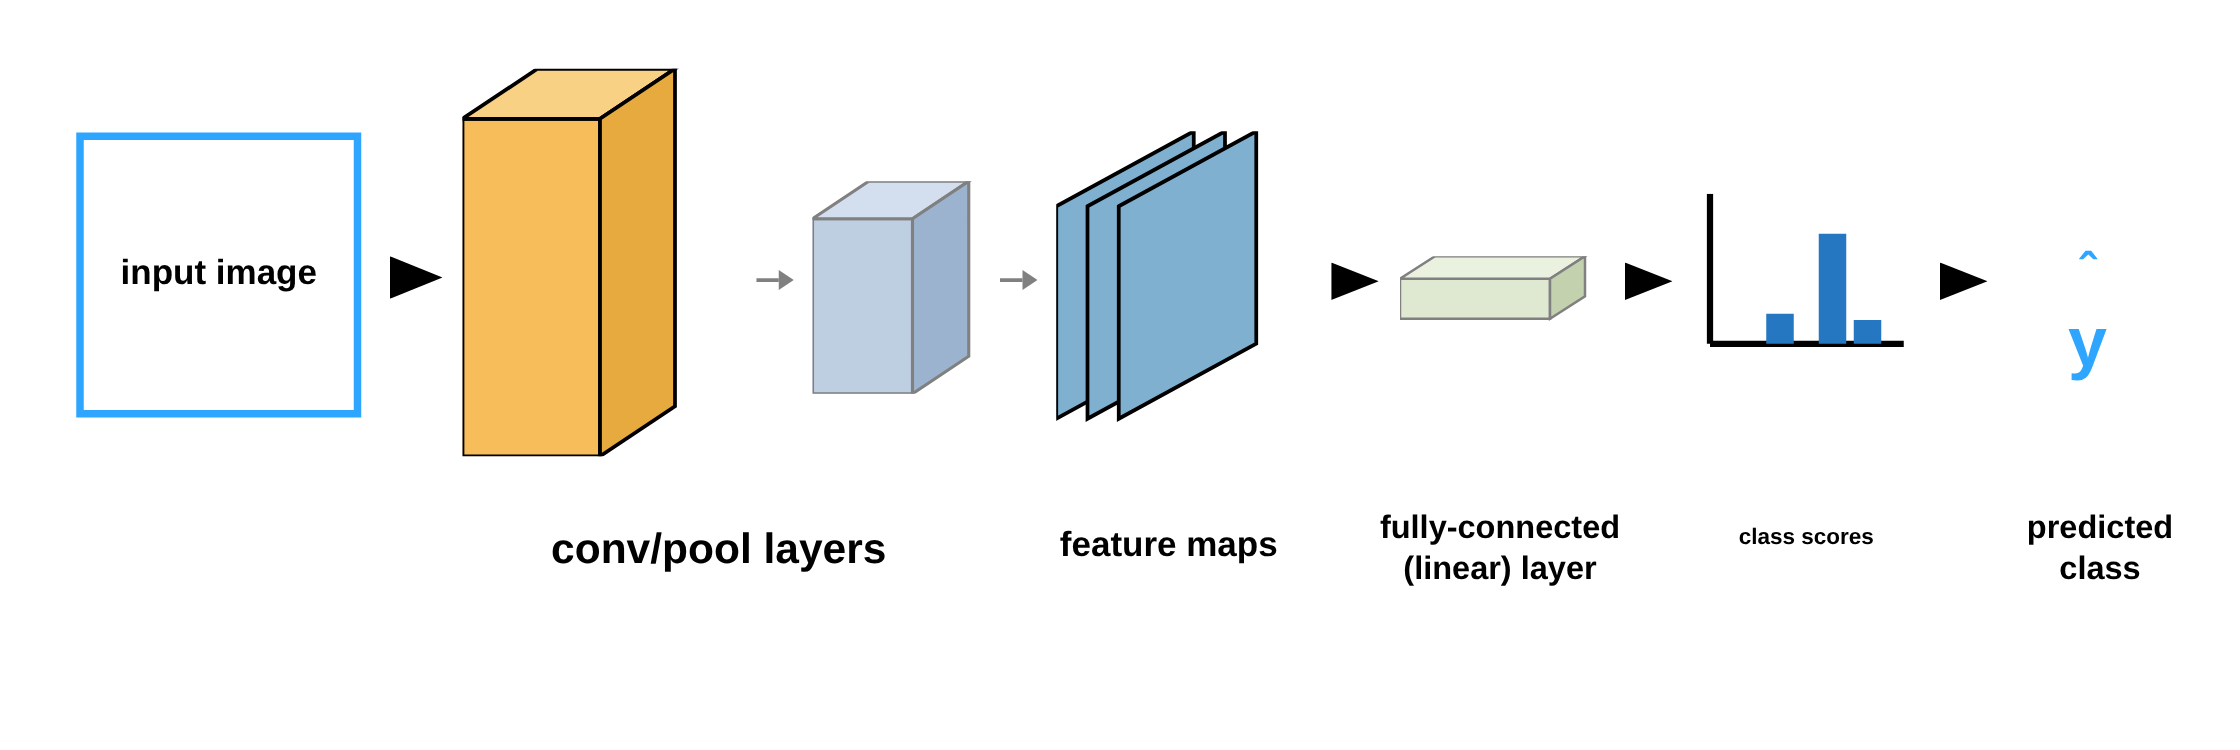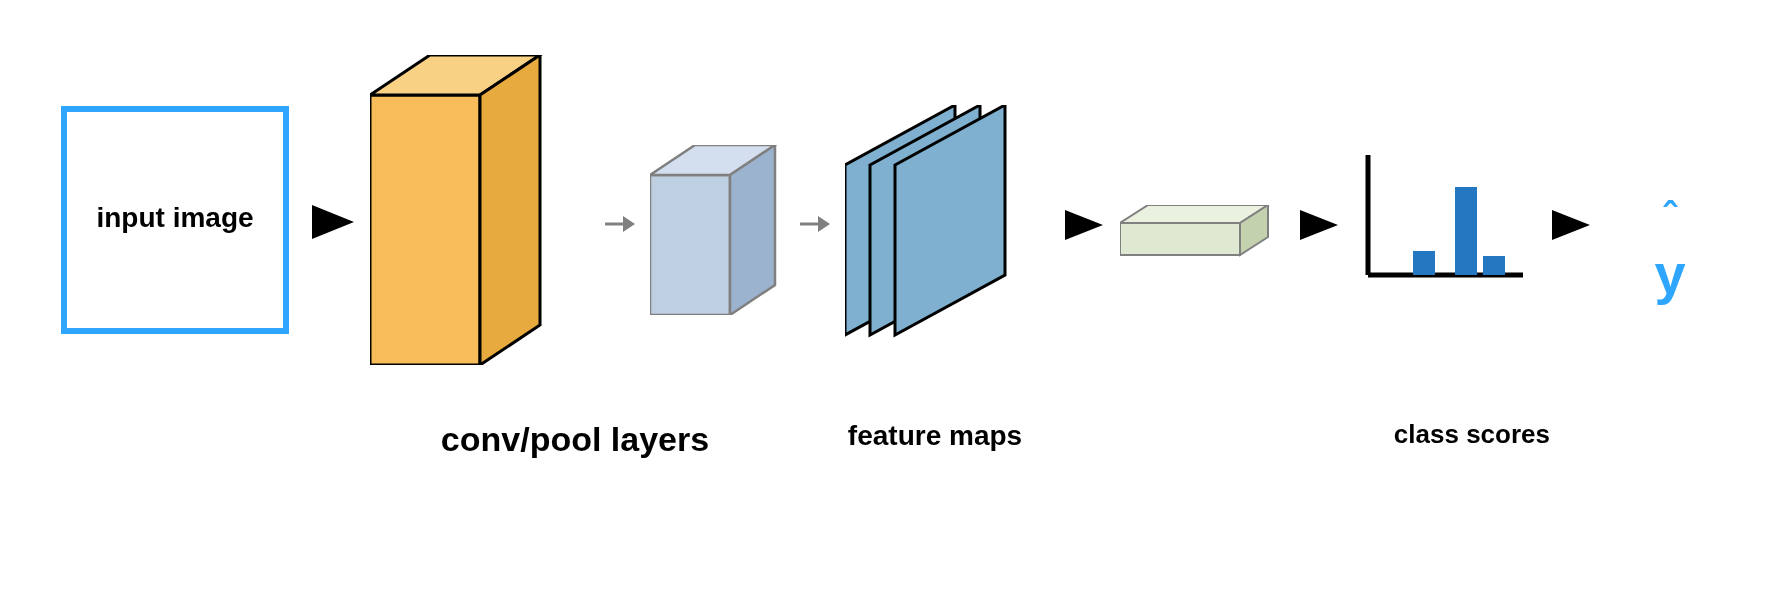--- a/index.html
+++ b/index.html
@@ -78,38 +78,42 @@
 
   <svg style="position:absolute; left:1065px; top:210px;" width="38" height="30">
     <polygon points="0,0 38,15 0,30" fill="#000"></polygon>
   </svg>
 
   <svg style="position:absolute; left:1120px; top:205px;" width="160" height="55">
     <polygon points="0,18 120,18 120,50 0,50" fill="#dfe9d1" stroke="#808080" stroke-width="2"></polygon>
     <polygon points="0,18 28,0 148,0 120,18" fill="#eaf1df" stroke="#808080" stroke-width="2"></polygon>
     <polygon points="120,18 148,0 148,32 120,50" fill="#c3d1af" stroke="#808080" stroke-width="2"></polygon>
   </svg>
+  <div class="label" style="left:1075px; top:405px; width:250px; font-size:26px;">fully-connected
+(linear) layer</div>
 
   <svg style="position:absolute; left:1300px; top:210px;" width="38" height="30">
     <polygon points="0,0 38,15 0,30" fill="#000"></polygon>
   </svg>
 
   <svg style="position:absolute; left:1358px; top:155px;" width="170" height="130">
 
     <line x1="10" y1="0" x2="10" y2="120" stroke="#000" stroke-width="5"></line>
     <line x1="10" y1="120" x2="165" y2="120" stroke="#000" stroke-width="5"></line>
 
     <rect x="55" y="96" width="22" height="24" fill="#2577c1"></rect>
     <rect x="97" y="32" width="22" height="88" fill="#2577c1"></rect>
     <rect x="125" y="101" width="22" height="19" fill="#2577c1"></rect>
   </svg>
-  <div class="label" style="left:1340px; top:418px; width:210px; font-size:26px;text-align:right;">class scores</div>
+  <div class="label" style="left:1340px; top:418px; width:210px; font-size:18px;">class scores</div>
 
   <svg style="position:absolute; left:1552px; top:210px;" width="38" height="30">
     <polygon points="0,0 38,15 0,30" fill="#000"></polygon>
   </svg>
 
   <div class="label" style="left:1615px; top:175px; width:110px; font-size:56px; font-weight:800; color:#2ea6ff; line-height:0.55;">
     <span style="font-size:40px; display:block;">ˆ</span>
     <span>y</span>
   </div>
+  <div class="label" style="left:1600px; top:405px; width:160px; font-size:26px;">predicted
+class</div>
 
 </div>
 
 </body></html>

